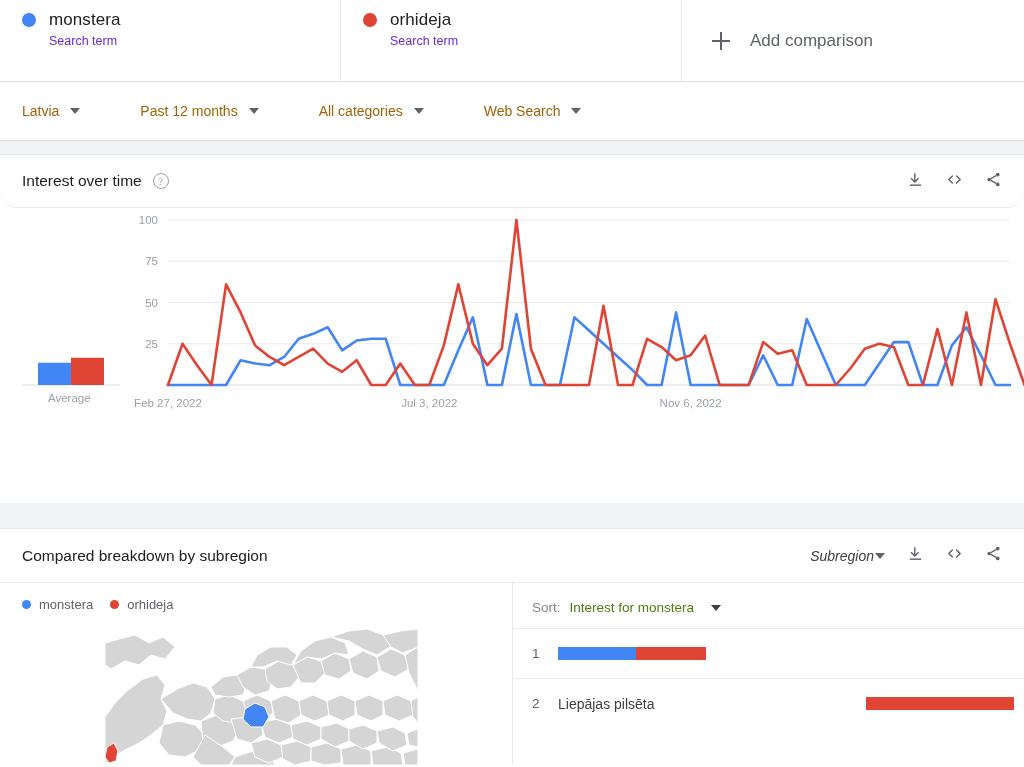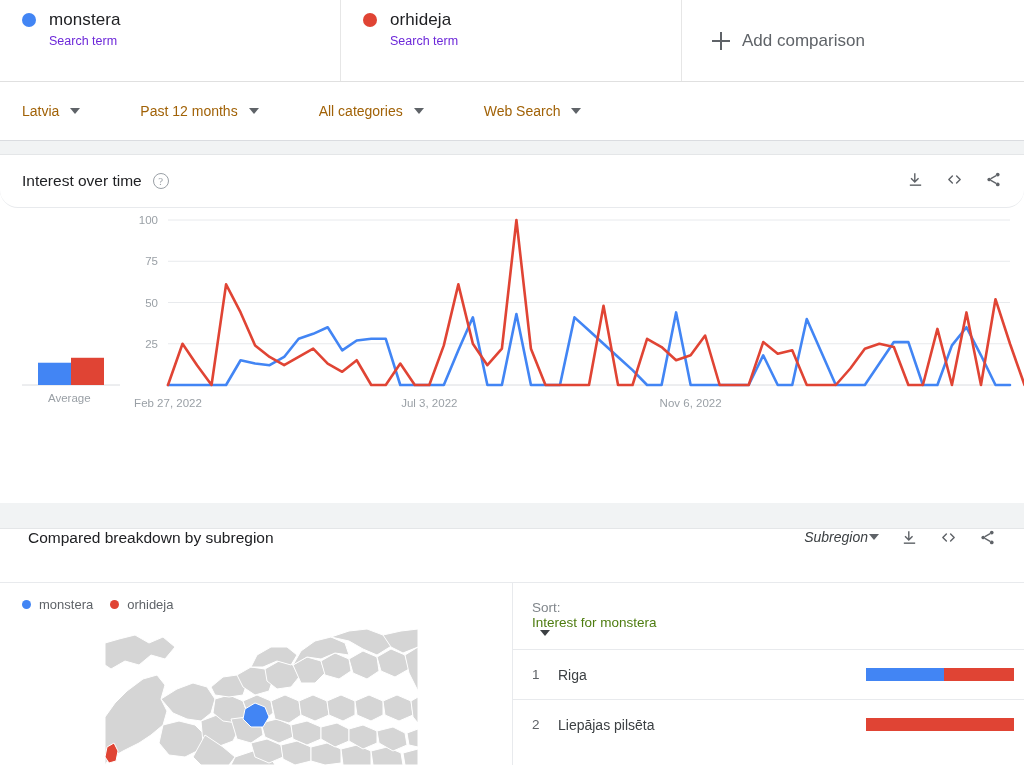--- a/index.html
+++ b/index.html
@@ -15,21 +15,21 @@
   .terms-bar { display: flex; height: 82px; border-bottom: 1px solid #e0e0e0; background:#fff; }
   .term-cell {
     flex: 0 0 341px; border-right: 1px solid #e6e6e6;
     padding: 10px 0 0 22px; position: relative;
   }
   .term-head { display: flex; align-items: center; gap: 13px; }
   .term-dot { width: 14px; height: 14px; border-radius: 50%; flex: 0 0 14px; }
   .term-name { font-size: 17px; color: #202124; letter-spacing: .1px; }
   .term-sub { font-size: 12.5px; color: #6d28d9; margin-top: 4px; margin-left: 27px; }
   .add-cmp-cell {
-    flex: 1 1 auto; display: flex; align-items: center; gap: 12px;
+    flex: 1 1 auto; display: flex; align-items: center; gap: 20px;
     padding-left: 30px; cursor: pointer;
   }
   .plus-icon { width: 18px; height: 18px; position: relative; flex:0 0 18px; }
   .plus-icon:before, .plus-icon:after {
     content:""; position:absolute; background:#5f6368;
   }
   .plus-icon:before { left: 8px; top: 0; width: 2px; height: 18px; }
   .plus-icon:after  { top: 8px; left: 0; height: 2px; width: 18px; }
   .add-cmp-label { font-size: 17px; color: #5f6368; }
 
@@ -71,38 +71,38 @@
 
   
   .chart-wrap { position: relative; height: 295px; }
   .avg-label {
     position: absolute; left: 47px; top: 438px;
     font-size: 11.5px; color: #9aa0a6;
   }
 
   
   .sub-head {
-    height: 54px; display: flex; align-items: flex-start;
-    padding: 0 28px; border-bottom: 1px solid #e8eaed;
+    height: 54px; display: flex; align-items: center;
+    padding: 0 22px; border-bottom: 1px solid #e8eaed;
   }
   .sub-dd {
     display:flex; align-items:center; gap:1px;
     font-size: 14px; color: #3c4043; cursor:pointer; margin-right: 22px; font-style: italic;
   }
   .sub-body { display: flex; }
   .map-col { width: 512px; padding: 14px 0 0 22px; }
   .legend { display: flex; align-items: center; gap: 17px; margin-bottom: 13px; }
   .legend-item { display: flex; align-items: center; gap: 8px; font-size: 13px; color: #5f6368; }
   .legend-dot { width: 9px; height: 9px; border-radius: 50%; }
   .map-box { width: 313px; height: 140px; margin-left: 83px; overflow:hidden; }
 
   .list-col { width: 512px; border-left: 1px solid #e8eaed; padding-top: 8px; }
   .sort-row {
-    display: flex; align-items: flex-start; 
-    padding: 9px 0 13px 19px; font-size: 13.5px; flex-direction: column;
+    display: flex; align-items: center; gap: 9px;
+    padding: 9px 0 13px 19px; font-size: 13.5px;
   }
   .sort-lbl { color: #80868b; }
   .sort-val { color: #4d7c0f; }
   .sort-caret {
     width: 0; height: 0; border-left: 5px solid transparent;
     border-right: 5px solid transparent; border-top: 6px solid #3c4043;
     margin-left: 8px;
   }
   .region-row {
     display: flex; align-items: center; height: 50px;
@@ -308,21 +308,20 @@
 
     <div class="list-col">
       <div class="sort-row">
         <span class="sort-lbl">Sort:</span>
         <span class="sort-val">Interest for monstera</span>
         <span class="sort-caret"></span>
       </div>
 
       <div class="region-row">
         <span class="region-rank">1</span>
-        <span class="region-name">Riga</span>
         <span class="region-bar">
           <span class="bar-seg" id="r0b" style="background: rgb(66, 133, 244); width: 53%;"></span>
           <span class="bar-seg" id="r0r" style="background: rgb(224, 68, 52); width: 47%;"></span>
         </span>
       </div>
 
       <div class="region-row">
         <span class="region-rank">2</span>
         <span class="region-name">Liepājas pilsēta</span>
         <span class="region-bar">

